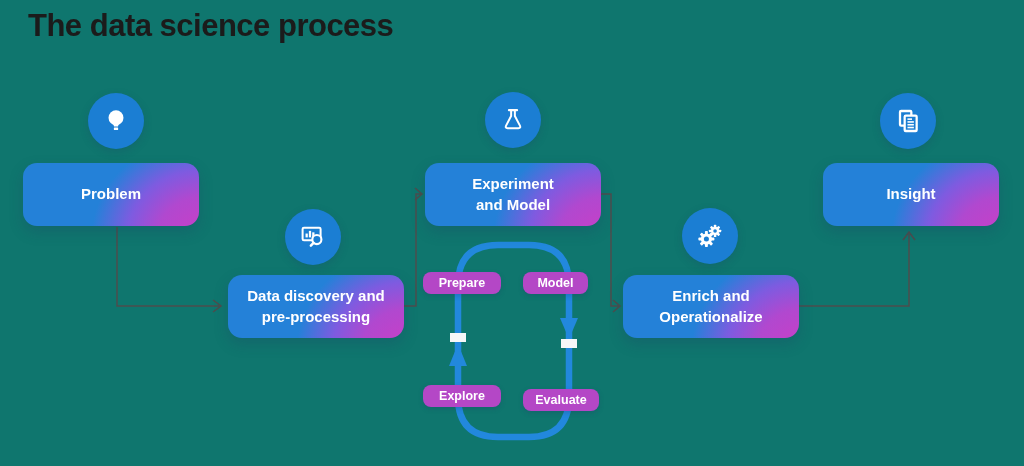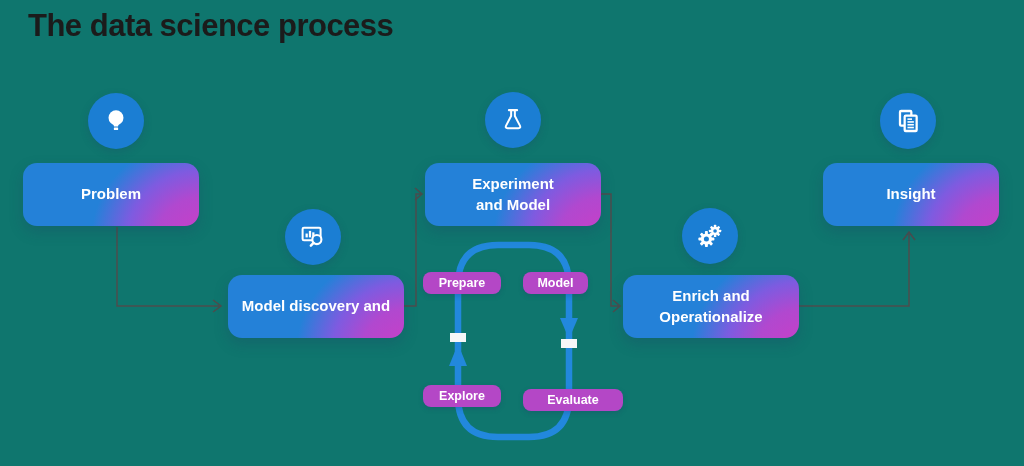--- a/index.html
+++ b/index.html
@@ -49,21 +49,21 @@
     position:absolute;height:22px;border-radius:8px;
     background:#b447c6;
     color:#fff;font-size:12.5px;font-weight:bold;
     display:flex;align-items:center;justify-content:center;
     box-shadow:0 2px 5px rgba(30,60,100,.25);
     z-index:3;
   }
   .pos-step-prepare{left:423px;top:272px;width:78px;}
   .pos-step-model{left:523px;top:272px;width:65px;}
   .pos-step-explore{left:423px;top:385px;width:78px;}
-  .pos-step-evaluate{left:523px;top:389px;width:100px;}
+  .pos-step-evaluate{left:523px;top:389px;width:76px;}
 </style>
 </head>
 <body>
 
 <div class="canvas">
 
   <h1 class="page-title">The data science process</h1>
 
   <svg class="lines-svg" width="1024" height="466" viewBox="0 0 1024 466">
 
@@ -152,21 +152,22 @@
         <line x1="11.6" y1="14.8" x2="16.4" y2="14.8"></line>
         <line x1="11.6" y1="16.9" x2="16.4" y2="16.9"></line>
       </g>
     </svg>
   </div>
 
   <div class="stage-box pos-stage-1">
     <div class="stage-line">Problem</div>
   </div>
   <div class="stage-box pos-stage-2">
-    <div class="stage-line">Model discovery and</div>
+    <div class="stage-line">Data discovery and</div>
+    <div class="stage-line">pre-processing</div>
   </div>
   <div class="stage-box pos-stage-3">
     <div class="stage-line">Experiment</div>
     <div class="stage-line">and Model</div>
   </div>
   <div class="stage-box pos-stage-4">
     <div class="stage-line">Enrich and</div>
     <div class="stage-line">Operationalize</div>
   </div>
   <div class="stage-box pos-stage-5">

